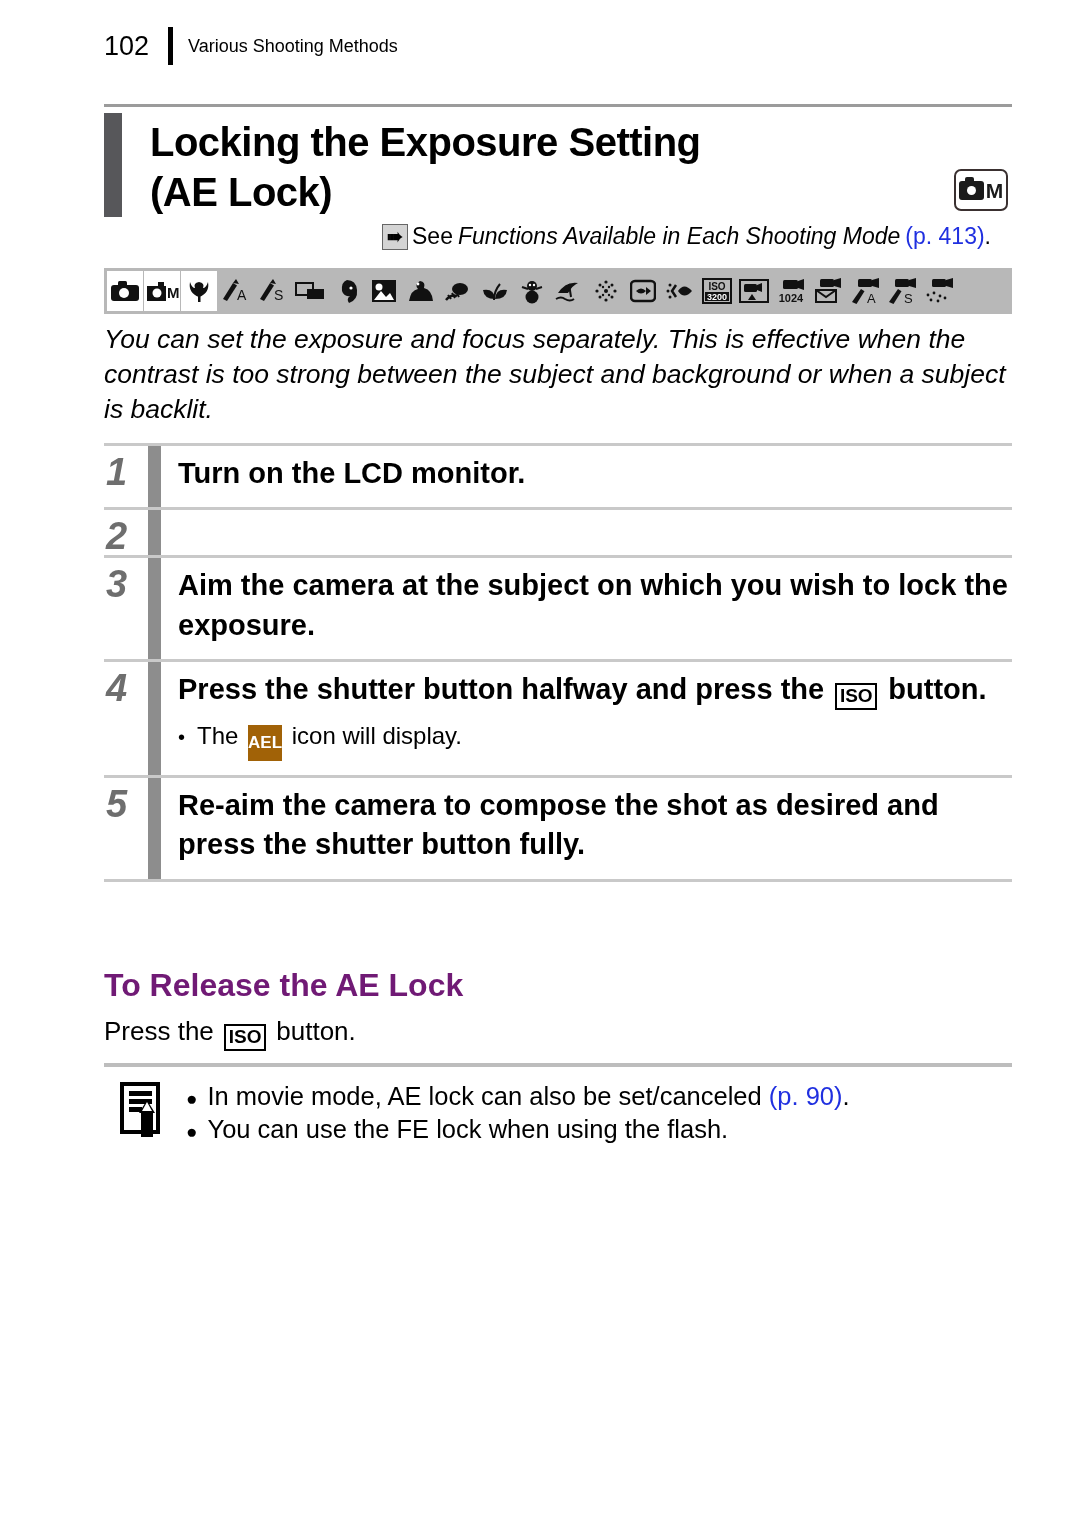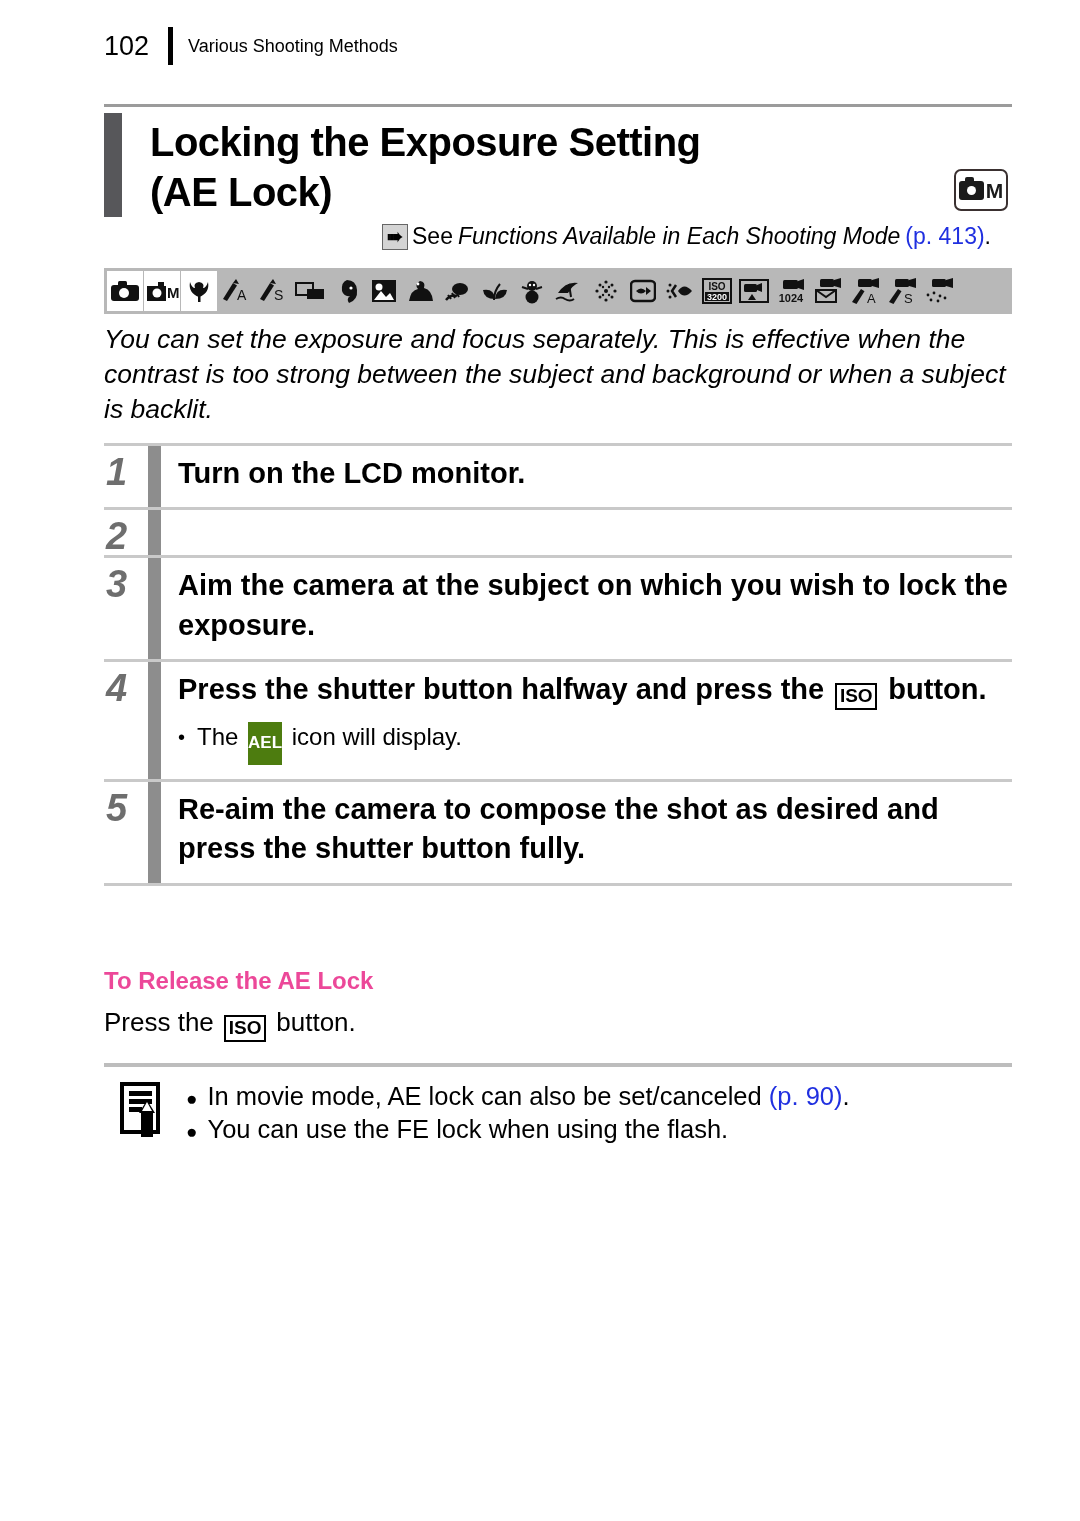--- a/index.html
+++ b/index.html
@@ -291,41 +291,41 @@
     vertical-align: -3px;
     margin: 0 3px;
     box-sizing: border-box;
     font-family: "Liberation Sans", sans-serif;
   }
   .glyph-ael {
     display: inline-flex;
     align-items: center;
     justify-content: center;
     min-width: 34px;
-    height: 43px;
-    background: #4d7c0f;
+    height: 36px;
+    background: #a16207;
     color: #fff;
     font-size: 17px;
     font-weight: bold;
     vertical-align: -4px;
     margin: 0 3px;
     box-sizing: border-box;
   }
 
   
   .release {
     position: absolute;
     left: 104px;
     top: 967px;
     width: 908px;
   }
   .release-title {
-    font-size: 24px;
-    font-weight: bold;
-    color: #ec4899;
+    font-size: 32px;
+    font-weight: bold;
+    color: #701a75;
   }
   .release-text {
     font-size: 26px;
     margin-top: 12px;
     color: #000;
   }
 
   
   .note-box {
     position: absolute;

